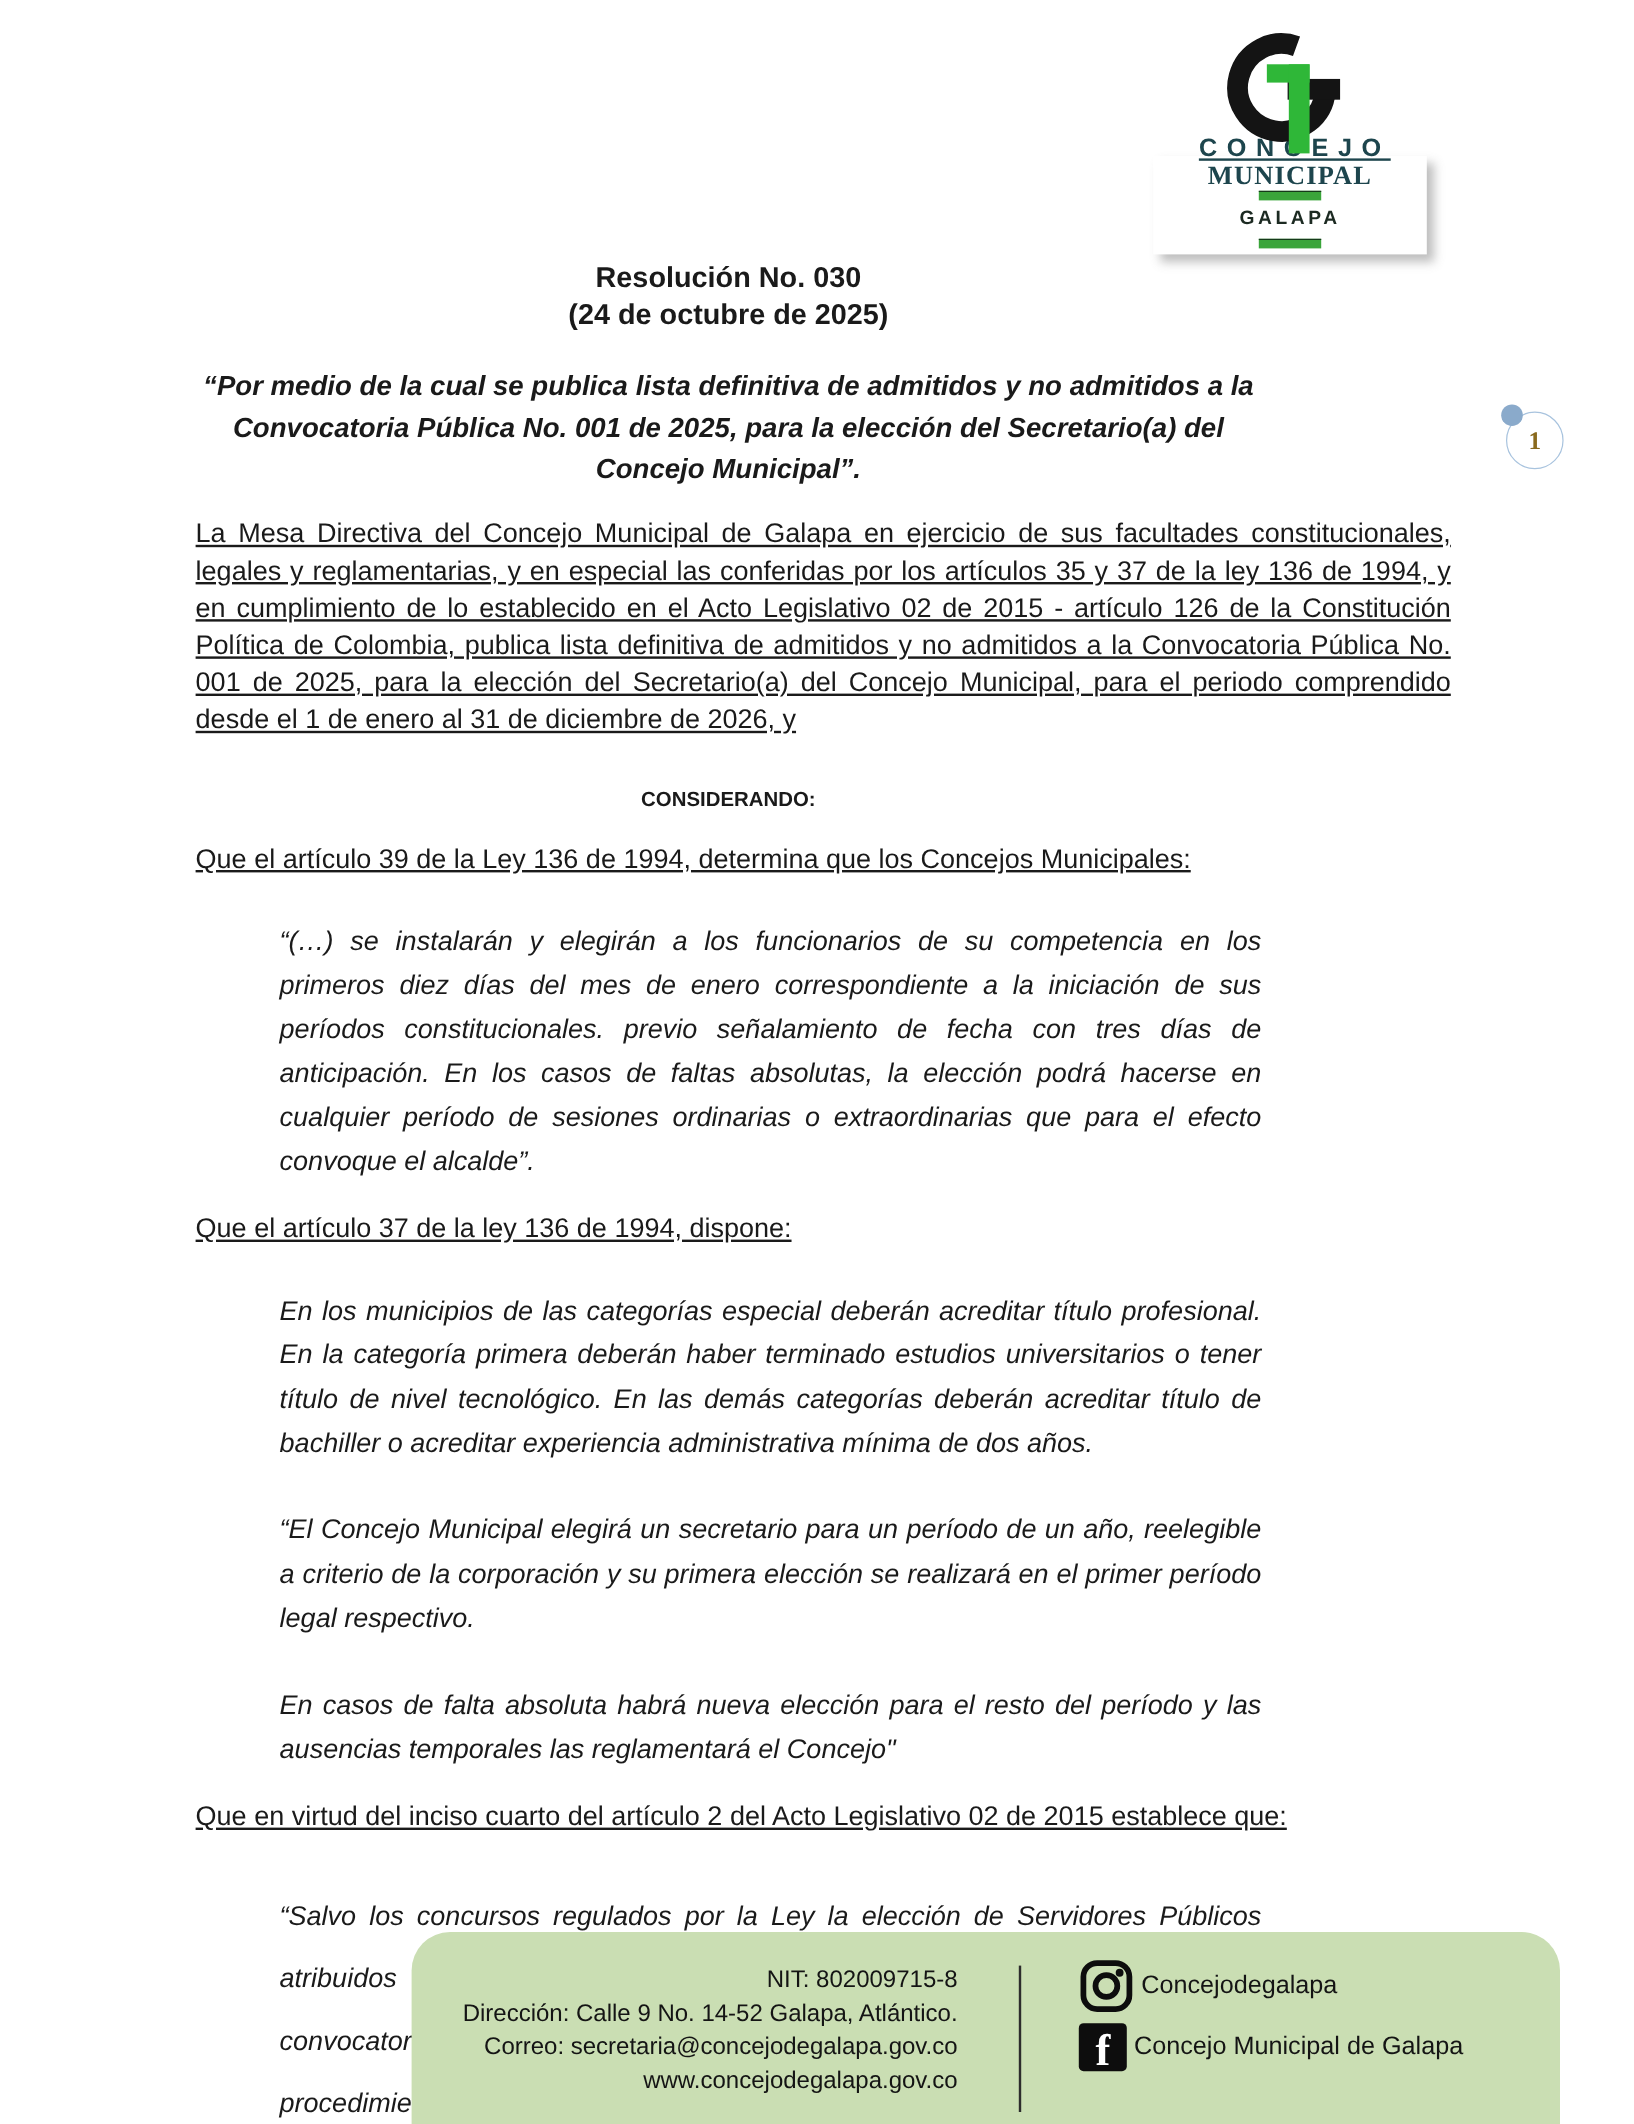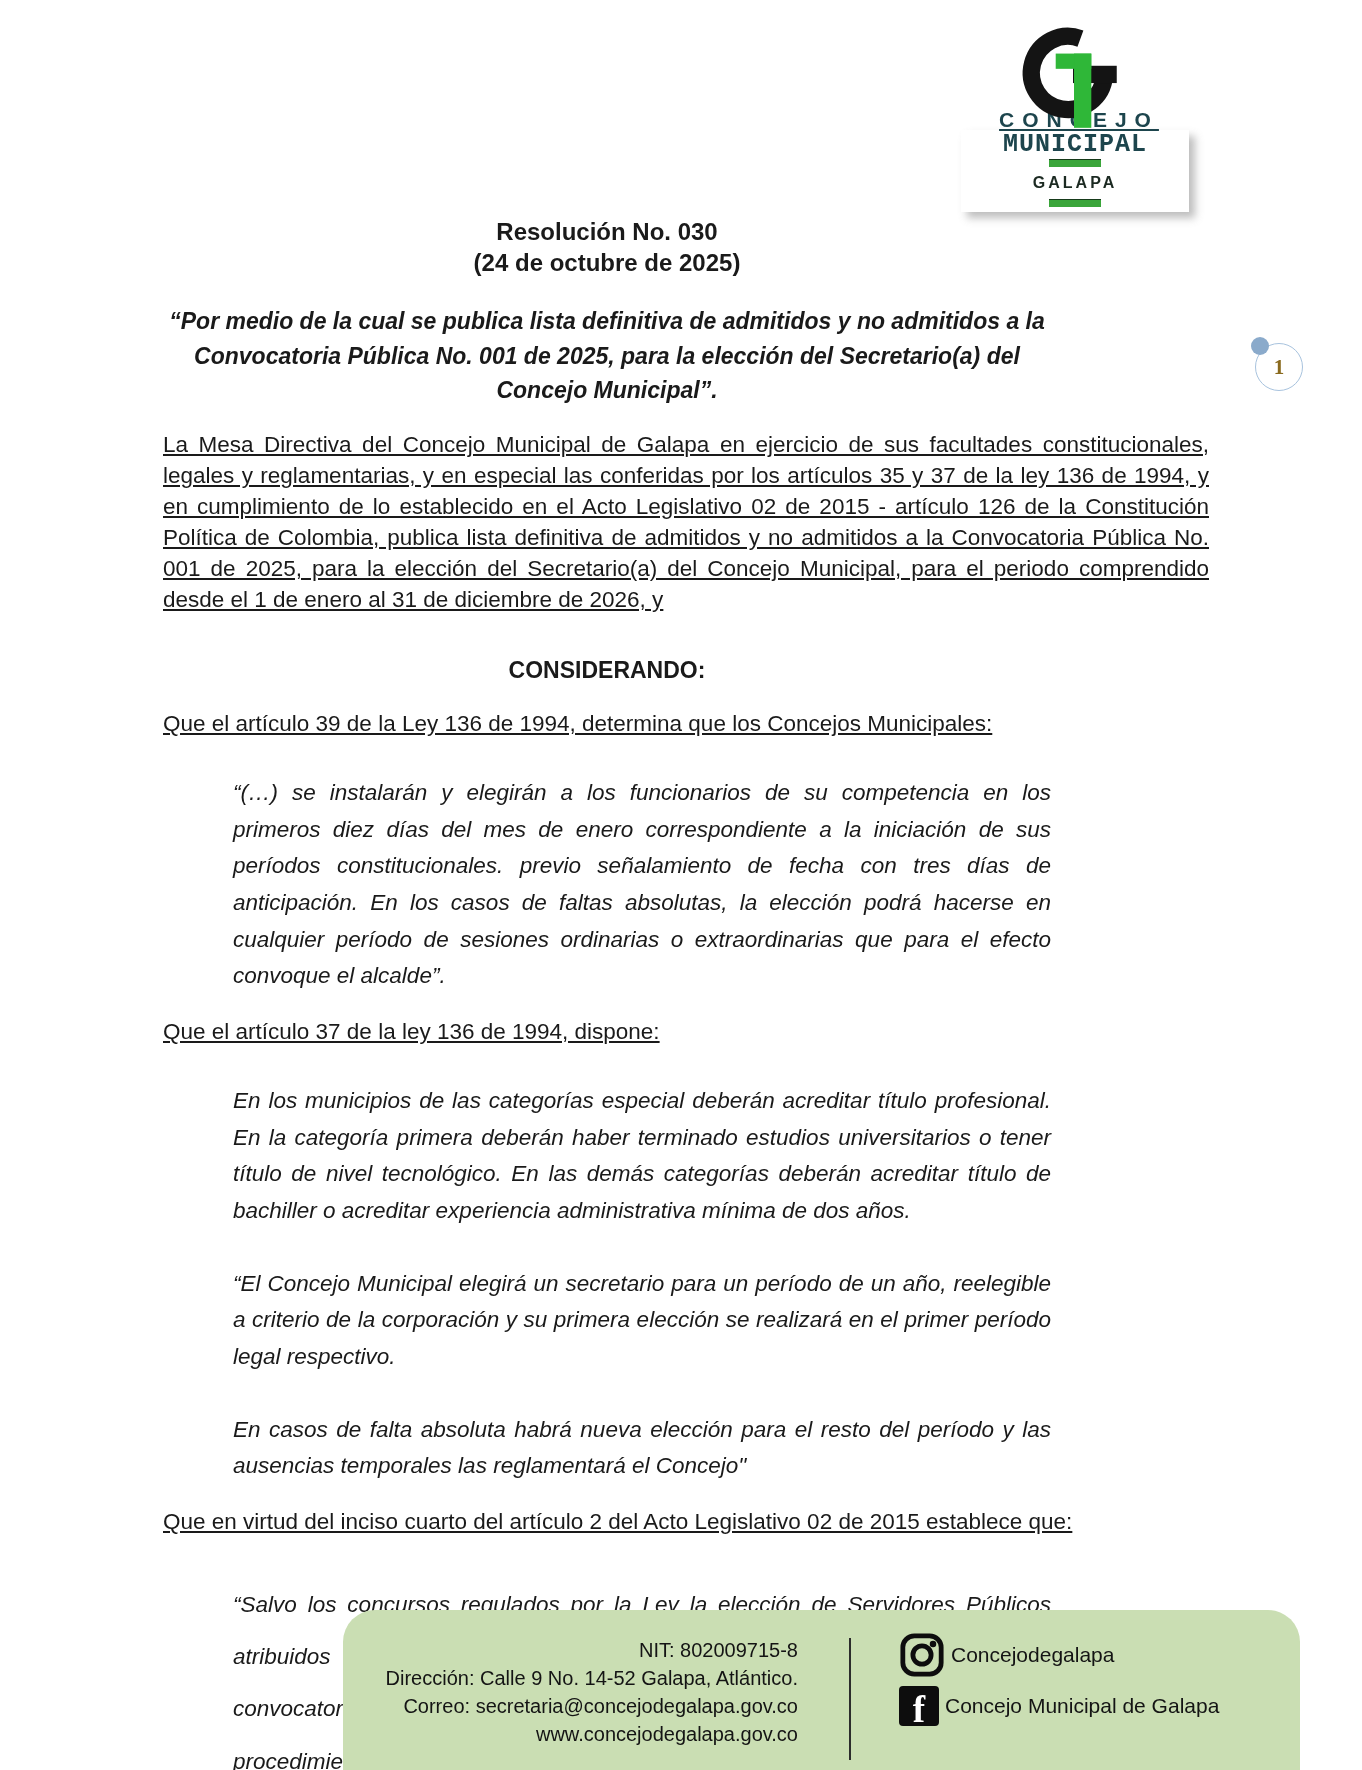--- a/index.html
+++ b/index.html
@@ -20,22 +20,22 @@
     background:#ffffff;z-index:1;
     box-shadow:6px 6px 8px rgba(110,110,110,.45);
     display:flex;flex-direction:column;align-items:center;justify-content:flex-end;
     padding-bottom:5px;box-sizing:border-box;
   }
   .logo-concejo{
     font-size:21px;font-weight:600;letter-spacing:8px;color:#1d454d;
     text-indent:8px;line-height:1.05;text-decoration:underline;
   }
   .logo-municipal{
-    font-family:Liberation Mono, monospace;
-    font-size:25px;font-weight:700;color:#1d454d;line-height:1.02;letter-spacing:1px;
+    font-family:Liberation Serif, serif;
+    font-size:22px;font-weight:700;color:#1d454d;line-height:1.02;letter-spacing:1px;
   }
   .logo-galapa-row{display:flex;align-items:center;gap:7px;margin-top:2px;flex-direction:column;}
   .logo-bar{width:52px;height:7px;background:#3aa53a;border-top:1px solid #163a1a;}
   .logo-galapa{font-size:16px;font-weight:800;letter-spacing:3px;color:#1c2a22;}
 
   
   .badge{
     position:absolute;left:1255px;top:343px;width:46px;height:46px;
     border:1.5px solid #a8c3de;border-radius:50%;background:#fff;
     display:flex;align-items:center;justify-content:center;
@@ -53,21 +53,21 @@
   .doc{
     position:absolute;left:163px;top:216px;width:1046px;
     font-size:22.5px;line-height:1.38;
   }
   .t-center{text-align:center;margin-right:158px;}
   .doc-title{font-weight:700;font-size:24px;line-height:1.3;}
   .doc-subtitle{
     margin-top:26px;font-weight:700;font-style:italic;font-size:23px;line-height:1.5;
   }
   .para{margin-top:21px;text-align:justify;text-decoration:underline;}
-  .heading{margin-top:40px;font-weight:700;font-size:23px;}
+  .heading{margin-top:40px;font-weight:700;font-size:17px;}
   .quote{
     margin-top:36px;margin-left:70px;margin-right:158px;
     font-style:italic;text-align:justify;line-height:1.63;
   }
   .quote-wide{line-height:2.32;margin-top:42px;}
 
   
   .footer{
     position:absolute;left:343px;top:1610px;width:957px;height:160px;
     background:#cadeb3;border-radius:32px 32px 0 0;

